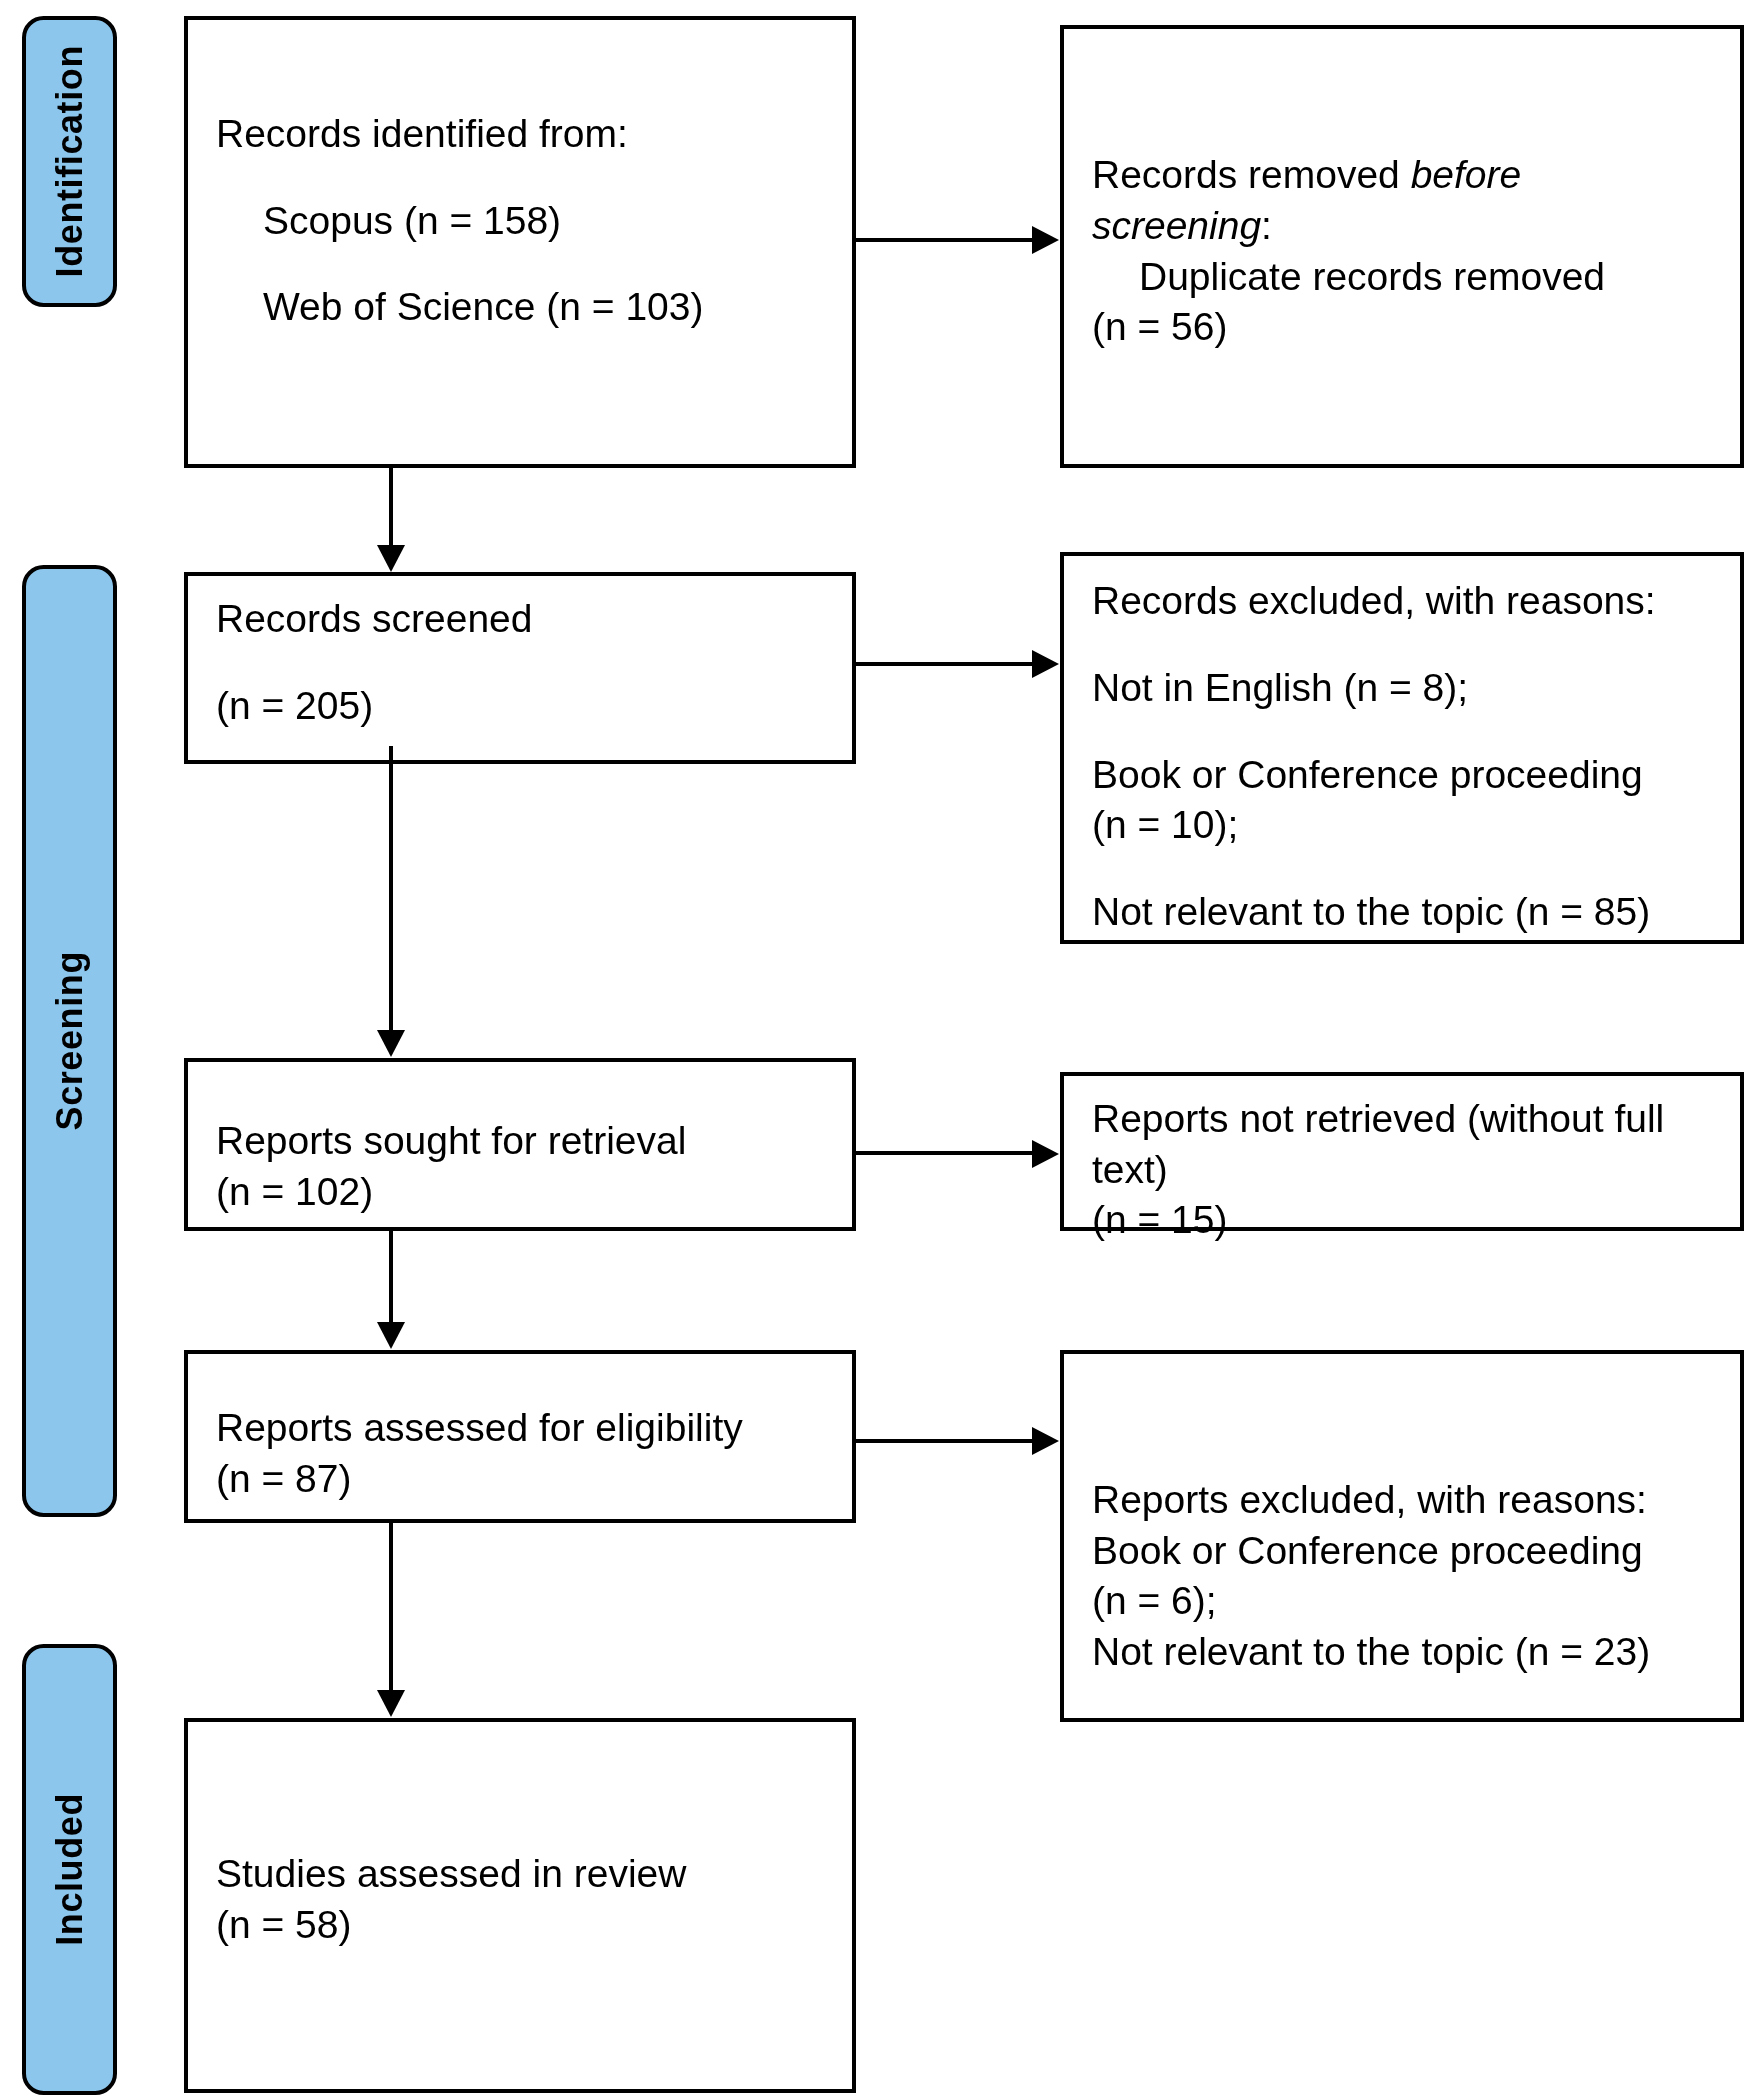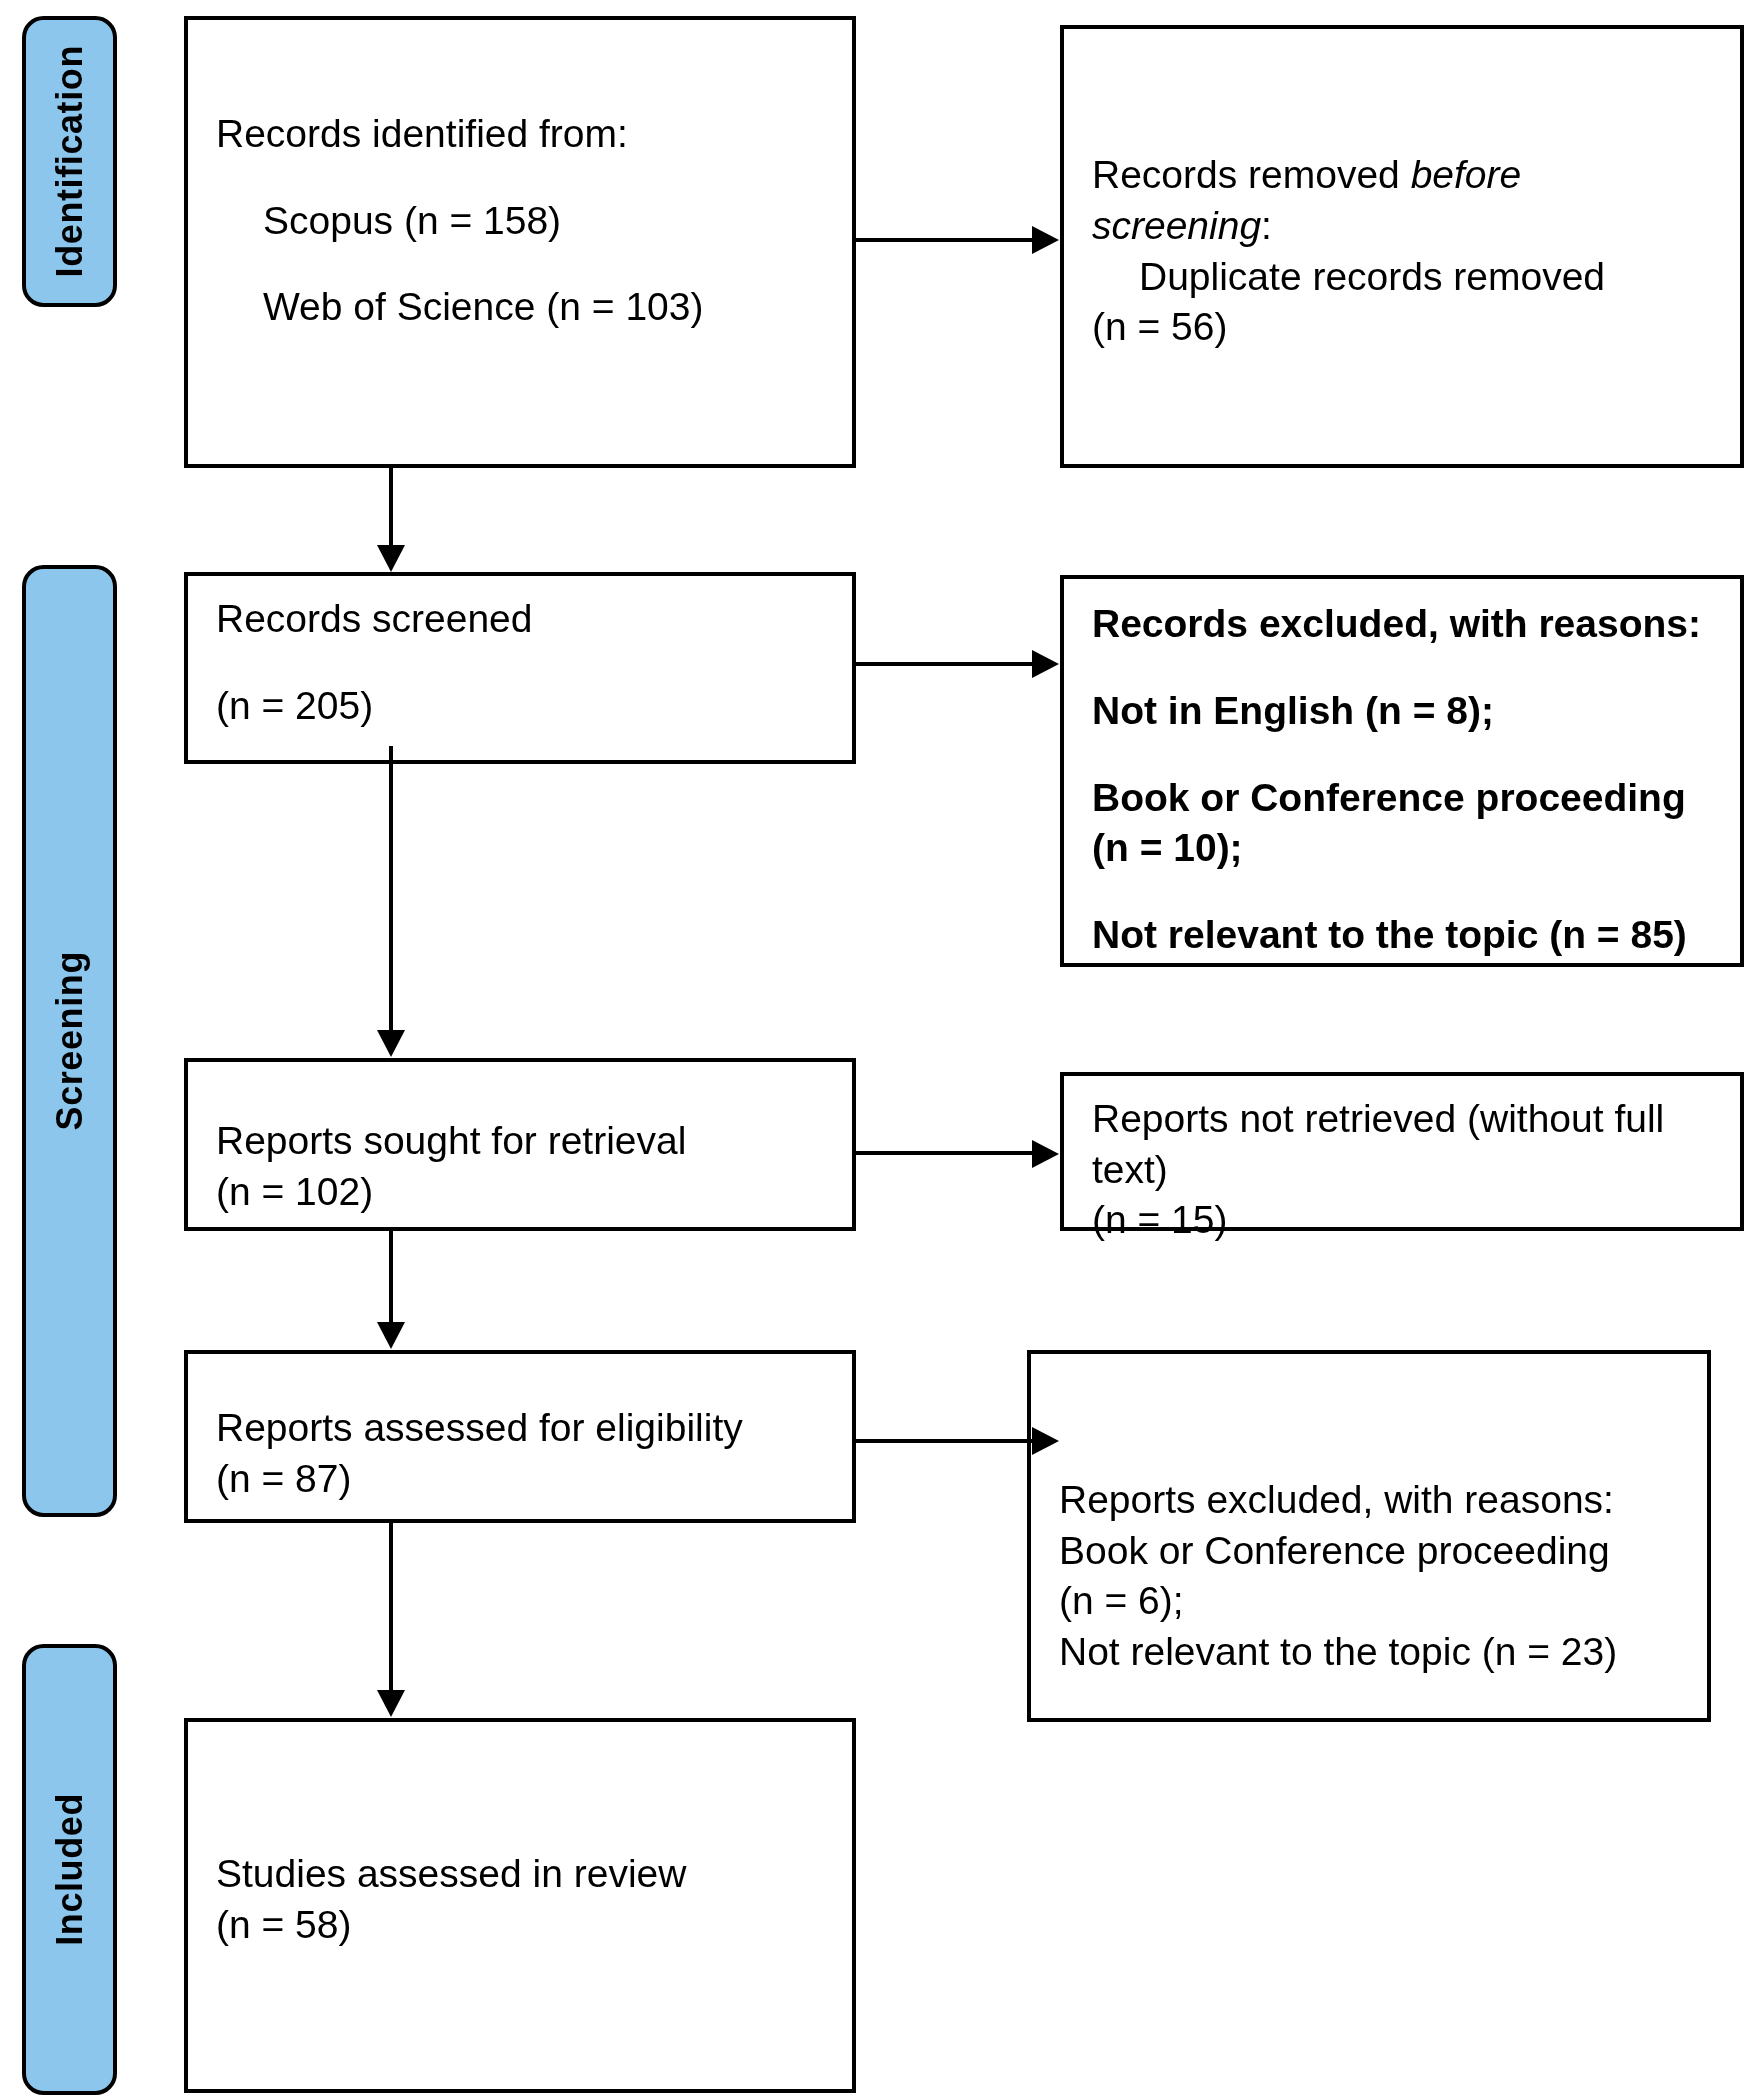--- a/index.html
+++ b/index.html
@@ -105,21 +105,21 @@
   </div>
 
   <div class="flow-box" style="left:184px;top:572px;width:672px;height:192px;">
     <div class="box-body" style="top:18px;">
       <div class="ln">Records screened</div>
       <div class="gap-lg"></div>
       <div class="ln">(n = 205)</div>
     </div>
   </div>
 
-  <div class="flow-box" style="left:1060px;top:575px;width:684px;height:392px;font-weight:bold;">
+  <div class="flow-box" style="left:1060px;top:552px;width:684px;height:392px;">
     <div class="box-body" style="top:20.3px;">
       <div class="ln">Records excluded, with reasons:</div>
       <div class="gap-lg"></div>
       <div class="ln">Not in English (n = 8);</div>
       <div class="gap-lg"></div>
       <div class="ln">Book or Conference proceeding</div>
       <div class="ln">(n = 10);</div>
       <div class="gap-lg"></div>
       <div class="ln">Not relevant to the topic (n = 85)</div>
     </div>
@@ -140,21 +140,21 @@
     </div>
   </div>
 
   <div class="flow-box" style="left:184px;top:1350px;width:672px;height:173px;">
     <div class="box-body" style="top:38px;margin-top:11px;">
       <div class="ln">Reports assessed for eligibility</div>
       <div class="ln">(n = 87)</div>
     </div>
   </div>
 
-  <div class="flow-box" style="left:1027px;top:1350px;width:684px;height:372px;">
+  <div class="flow-box" style="left:1060px;top:1350px;width:684px;height:372px;">
     <div class="box-body" style="top:121px;">
       <div class="ln">Reports excluded, with reasons:</div>
       <div class="ln">Book or Conference proceeding</div>
       <div class="ln">(n = 6);</div>
       <div class="ln">Not relevant to the topic (n = 23)</div>
     </div>
   </div>
 
   <div class="flow-box" style="left:184px;top:1718px;width:672px;height:375px;">
     <div class="box-body" style="top:127px;">

